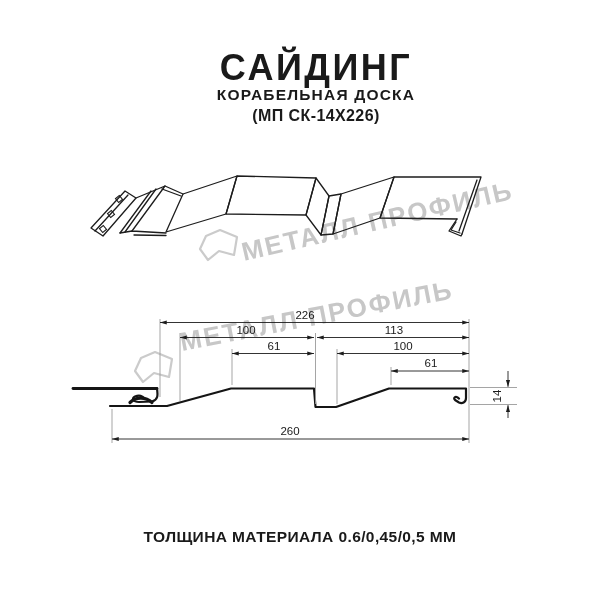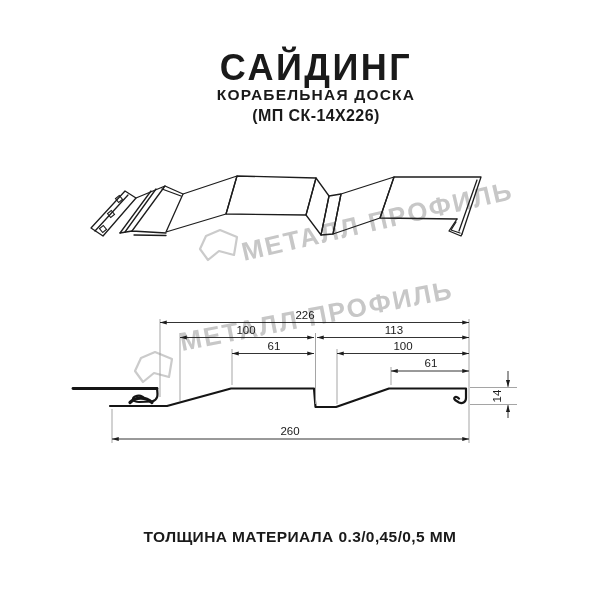--- a/index.html
+++ b/index.html
@@ -134,14 +134,14 @@
         <text class="dimtxt" x="290" y="434.5">260</text>
       </g>
       <g>
         <path class="dim" d="M508,371 V386.8" marker-end="url(#arr)"></path>
         <path class="dim" d="M508,418 V405.2" marker-end="url(#arr)"></path>
         <text class="dimtxt" x="497" y="400" transform="rotate(-90 497 396)">14</text>
       </g>
     </g>
   </svg>
 
-  <div class="footer">ТОЛЩИНА МАТЕРИАЛА 0.3/0,45/0,5 ММ</div>
+  <div class="footer">ТОЛЩИНА МАТЕРИАЛА 0.6/0,45/0,5 ММ</div>
 </div>
 
 </body></html>

